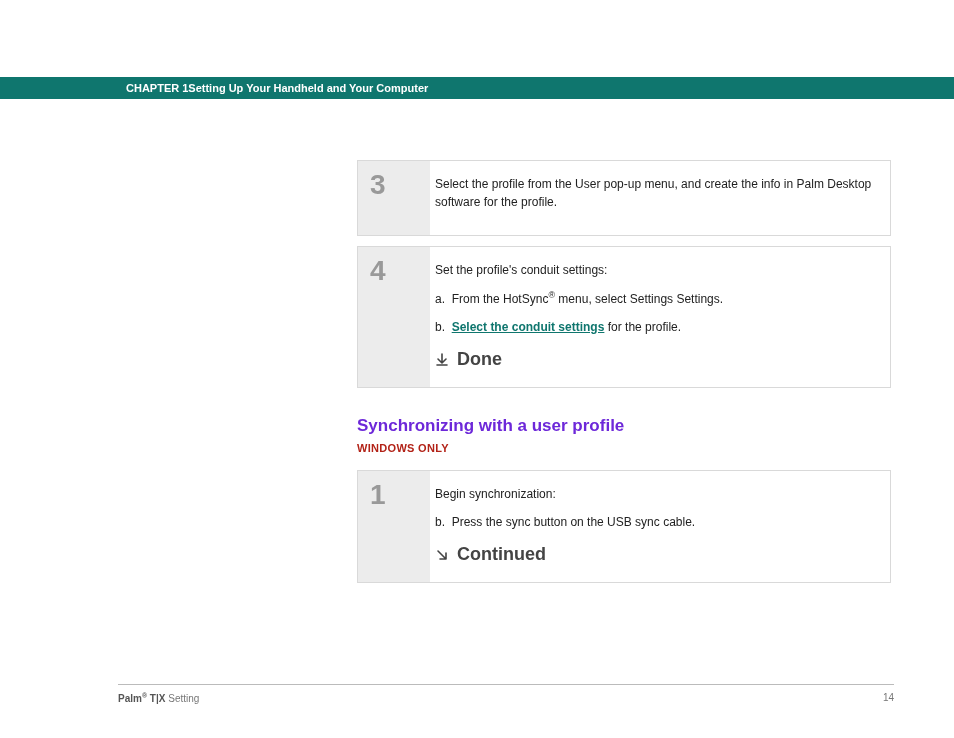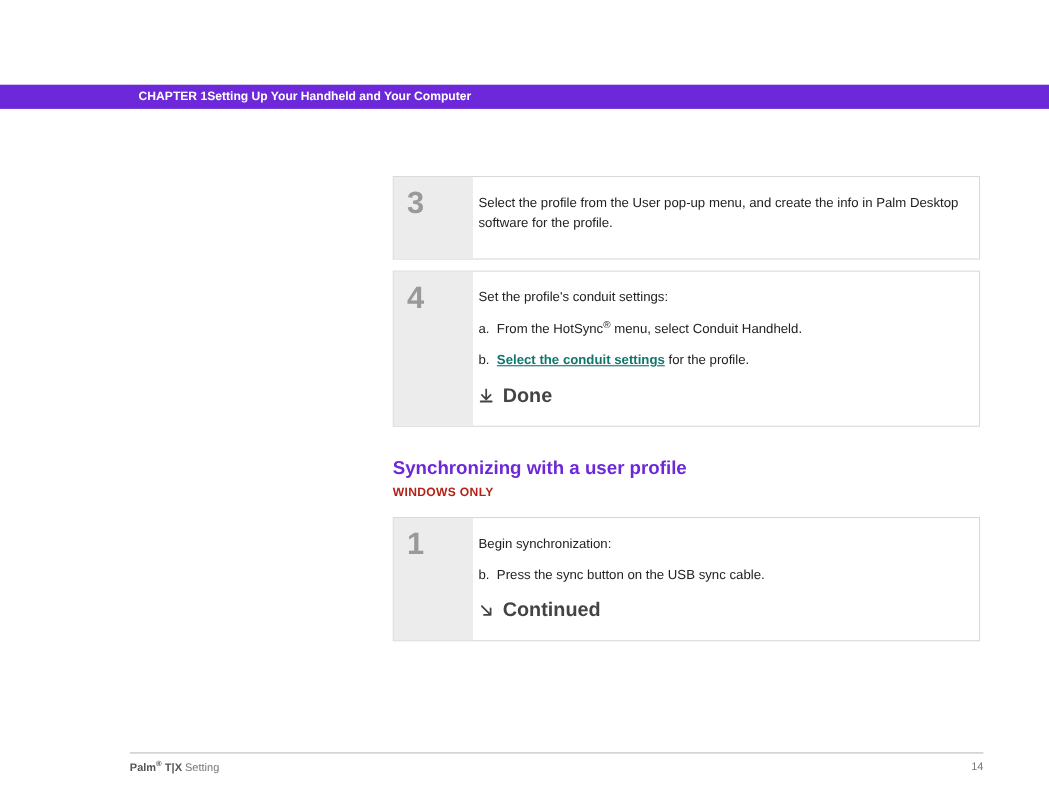--- a/index.html
+++ b/index.html
@@ -10,21 +10,21 @@
     height: 738px;
     position: relative;
     color: #333;
   }
   .header-bar {
     position: absolute;
     top: 77px;
     left: 0;
     right: 0;
     height: 22px;
-    background: #6d28d9;
+    background: #0f766e;
     display: flex;
     align-items: center;
     color: #fff;
     font-size: 11px;
     font-weight: bold;
   }
   .chapter-label { margin-left: 126px; }
   .section-label { font-weight: bold; }
   .content {
     position: absolute;
@@ -117,21 +117,21 @@
       <p>Select the profile from the User pop-up menu, and create the info in Palm Desktop software for the profile.</p>
     </div>
   </div>
 
   <div class="step-box">
     <div class="step-num-cell">4</div>
     <div class="step-body">
       <p>Set the profile's conduit settings:</p>
       <ul class="sub-list">
         <li>
-          <span>a.</span>&nbsp;&nbsp;<span>From the HotSync</span><span class="reg">®</span><span> menu, select Conduit Handheld.</span>
+          <span>a.</span>&nbsp;&nbsp;<span>From the HotSync</span><span class="reg">®</span><span> menu, select Settings Settings.</span>
         </li>
         <li>
           <span>b.</span>&nbsp;&nbsp;<span class="link-text">Select the conduit settings</span><span> for the profile.</span>
         </li>
       </ul>
       <div class="done-row">
         <svg width="14" height="14" viewBox="0 0 14 14">
           <path d="M7 1 L7 9 M3 6 L7 10 L11 6 M2 12 L12 12" stroke="#444" stroke-width="1.6" fill="none" stroke-linecap="round" stroke-linejoin="round"></path>
         </svg>
         <span>Done</span>

